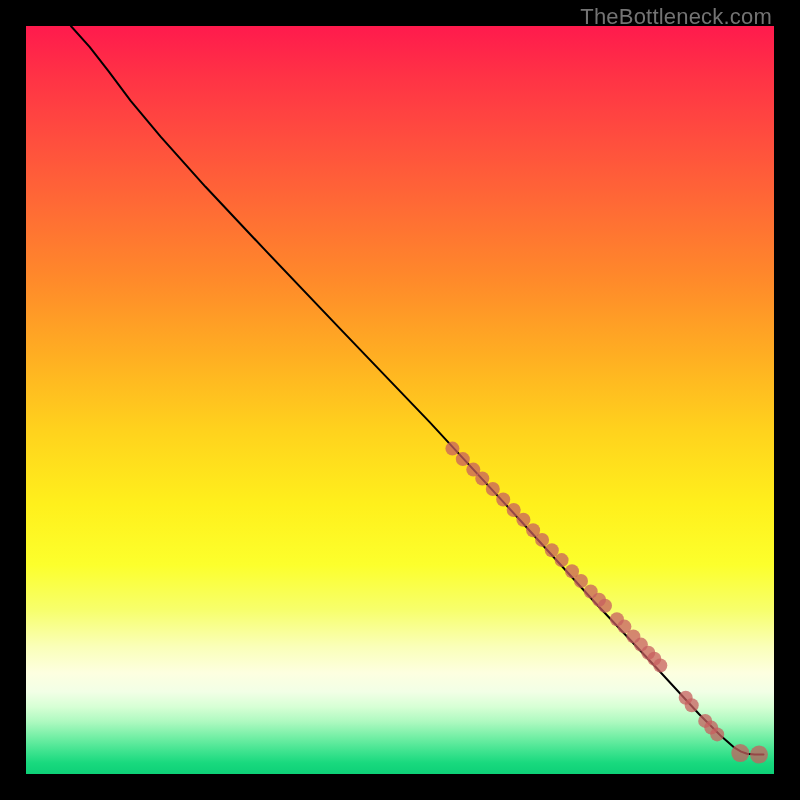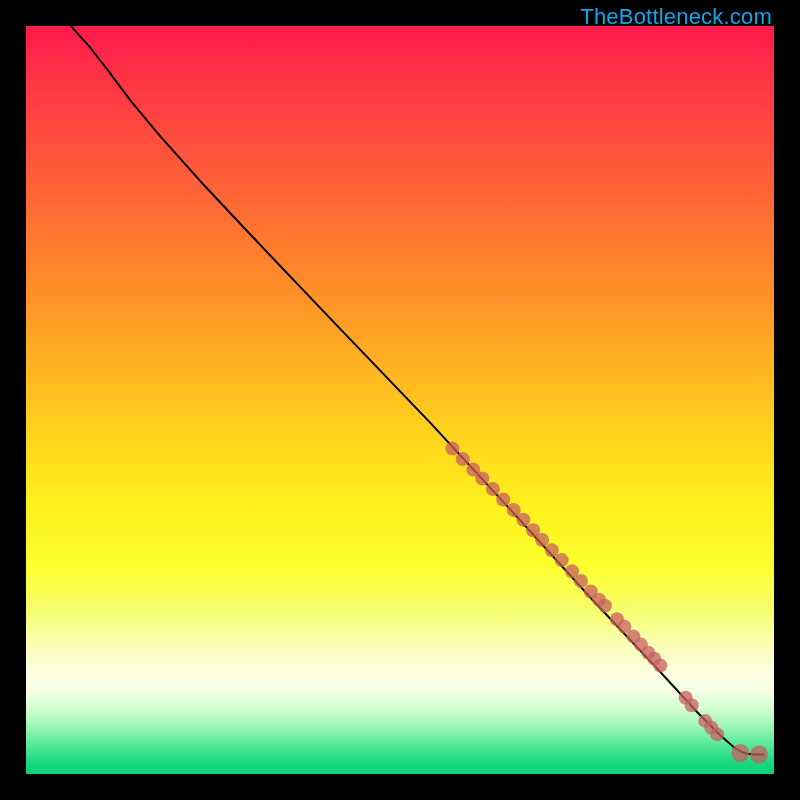--- a/index.html
+++ b/index.html
@@ -50,21 +50,21 @@
       #0dd077 100%
     );
   }
 
   .svg-layer { position: absolute; inset: 0; }
 
   .watermark {
     position: absolute;
     top: 4px;
     right: 28px;
-    color: #0ea5e9;
+    color: #737373;
     font-size: 22px;
     font-weight: 400;
     letter-spacing: 0.2px;
     user-select: none;
   }
 </style>
 </head>
 <body>
 
 <div class="frame">

